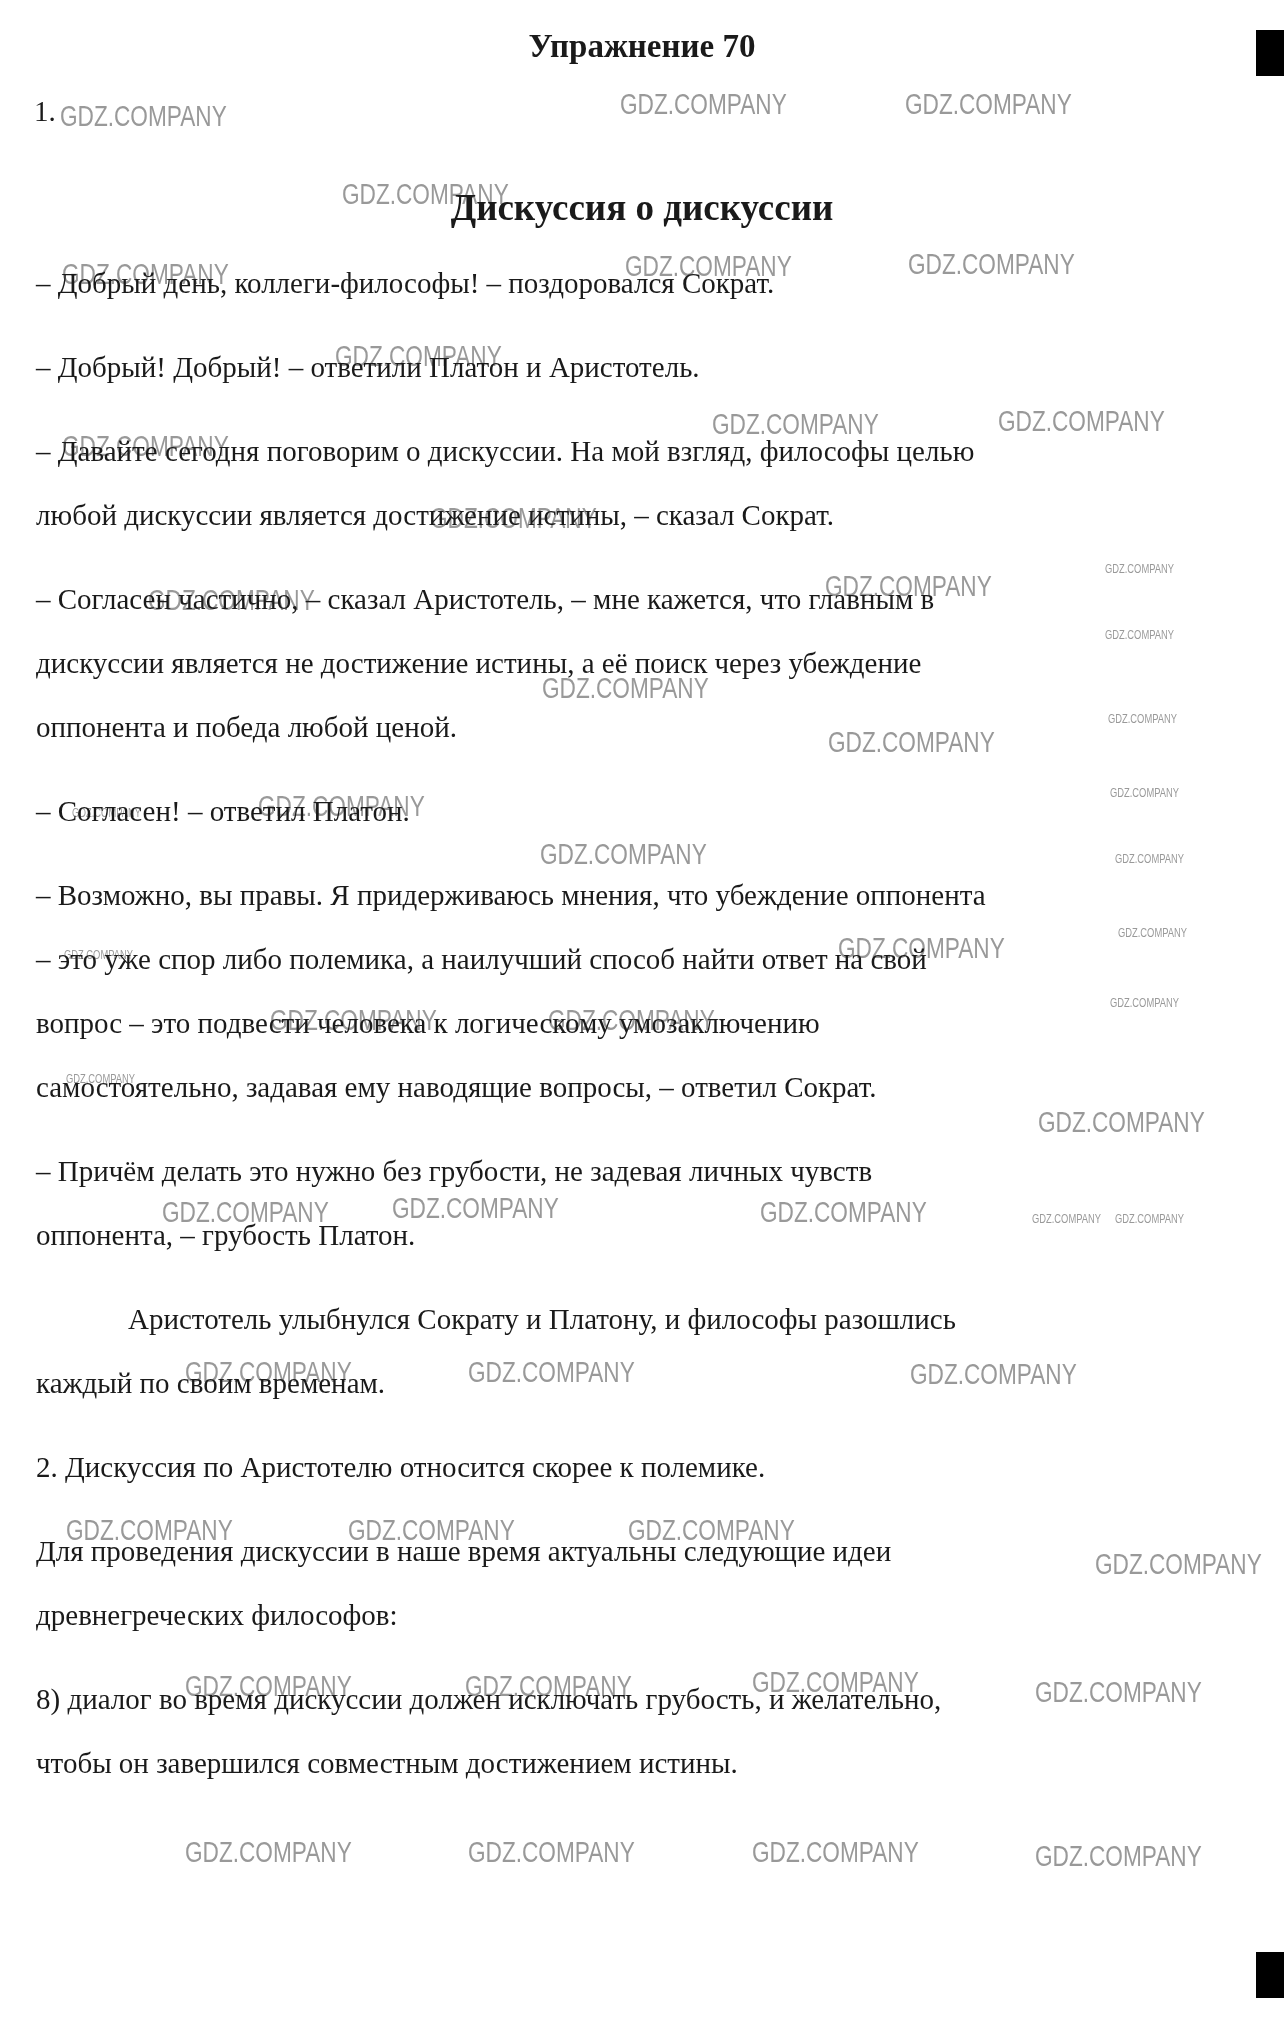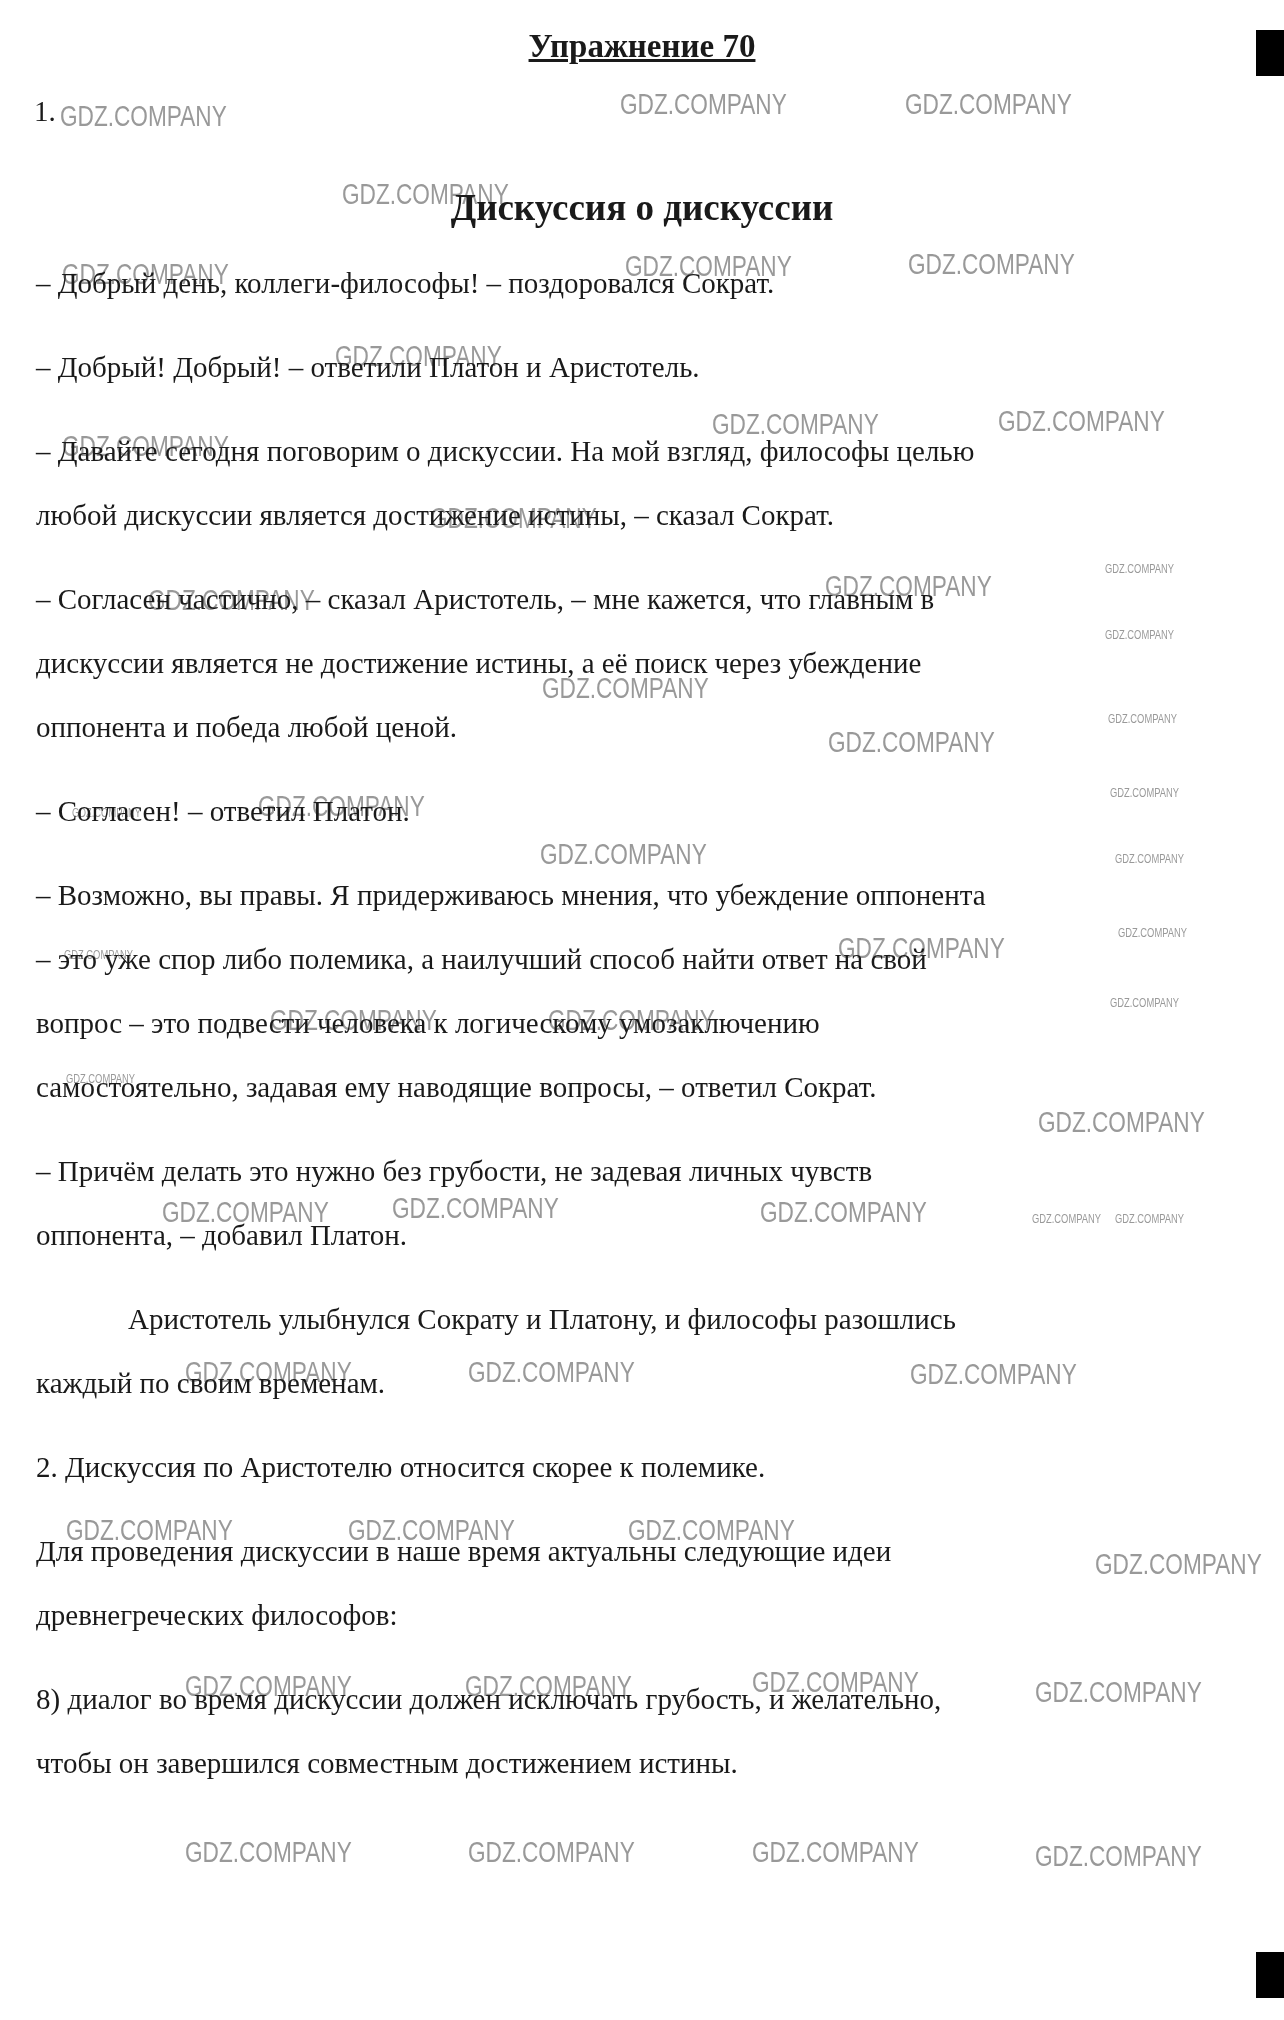--- a/index.html
+++ b/index.html
@@ -23,21 +23,20 @@
     opacity:.9;
     font-weight:400;
   }
   .wm-normal{font-size:29px;}
   .wm-tiny{font-size:12px;}
   h1.exercise-title{
     margin:28px 0 0;
     text-align:center;
     font-size:33px;
     font-weight:700;
-    text-decoration:underline;
   }
   .item-number{
     margin:30px 0 0 34px;
     font-size:29px;
   }
   h2.story-title{
     margin:58px 0 22px;
     text-align:center;
     font-size:37px;
     font-weight:700;
@@ -134,21 +133,21 @@
 любой дискуссии является достижение истины, – сказал Сократ.</p>
       <p>– Согласен частично, – сказал Аристотель, – мне кажется, что главным в
 дискуссии является не достижение истины, а её поиск через убеждение
 оппонента и победа любой ценой.</p>
       <p>– Согласен! – ответил Платон.</p>
       <p>– Возможно, вы правы. Я придерживаюсь мнения, что убеждение оппонента
 – это уже спор либо полемика, а наилучший способ найти ответ на свой
 вопрос – это подвести человека к логическому умозаключению
 самостоятельно, задавая ему наводящие вопросы, – ответил Сократ.</p>
       <p>– Причём делать это нужно без грубости, не задевая личных чувств
-оппонента, – добавил Платон.</p>
+оппонента, – грубость Платон.</p>
       <p class="indent-first">Аристотель улыбнулся Сократу и Платону, и философы разошлись
 каждый по своим временам.</p>
       <p class="gap-sm">2. Дискуссия по Аристотелю относится скорее к полемике.</p>
       <p class="gap-md">Для проведения дискуссии в наше время актуальны следующие идеи
 древнегреческих философов:</p>
       <p class="gap-sm">8) диалог во время дискуссии должен исключать грубость, и желательно,
 чтобы он завершился совместным достижением истины.</p>
     </div>
 
   </div>

